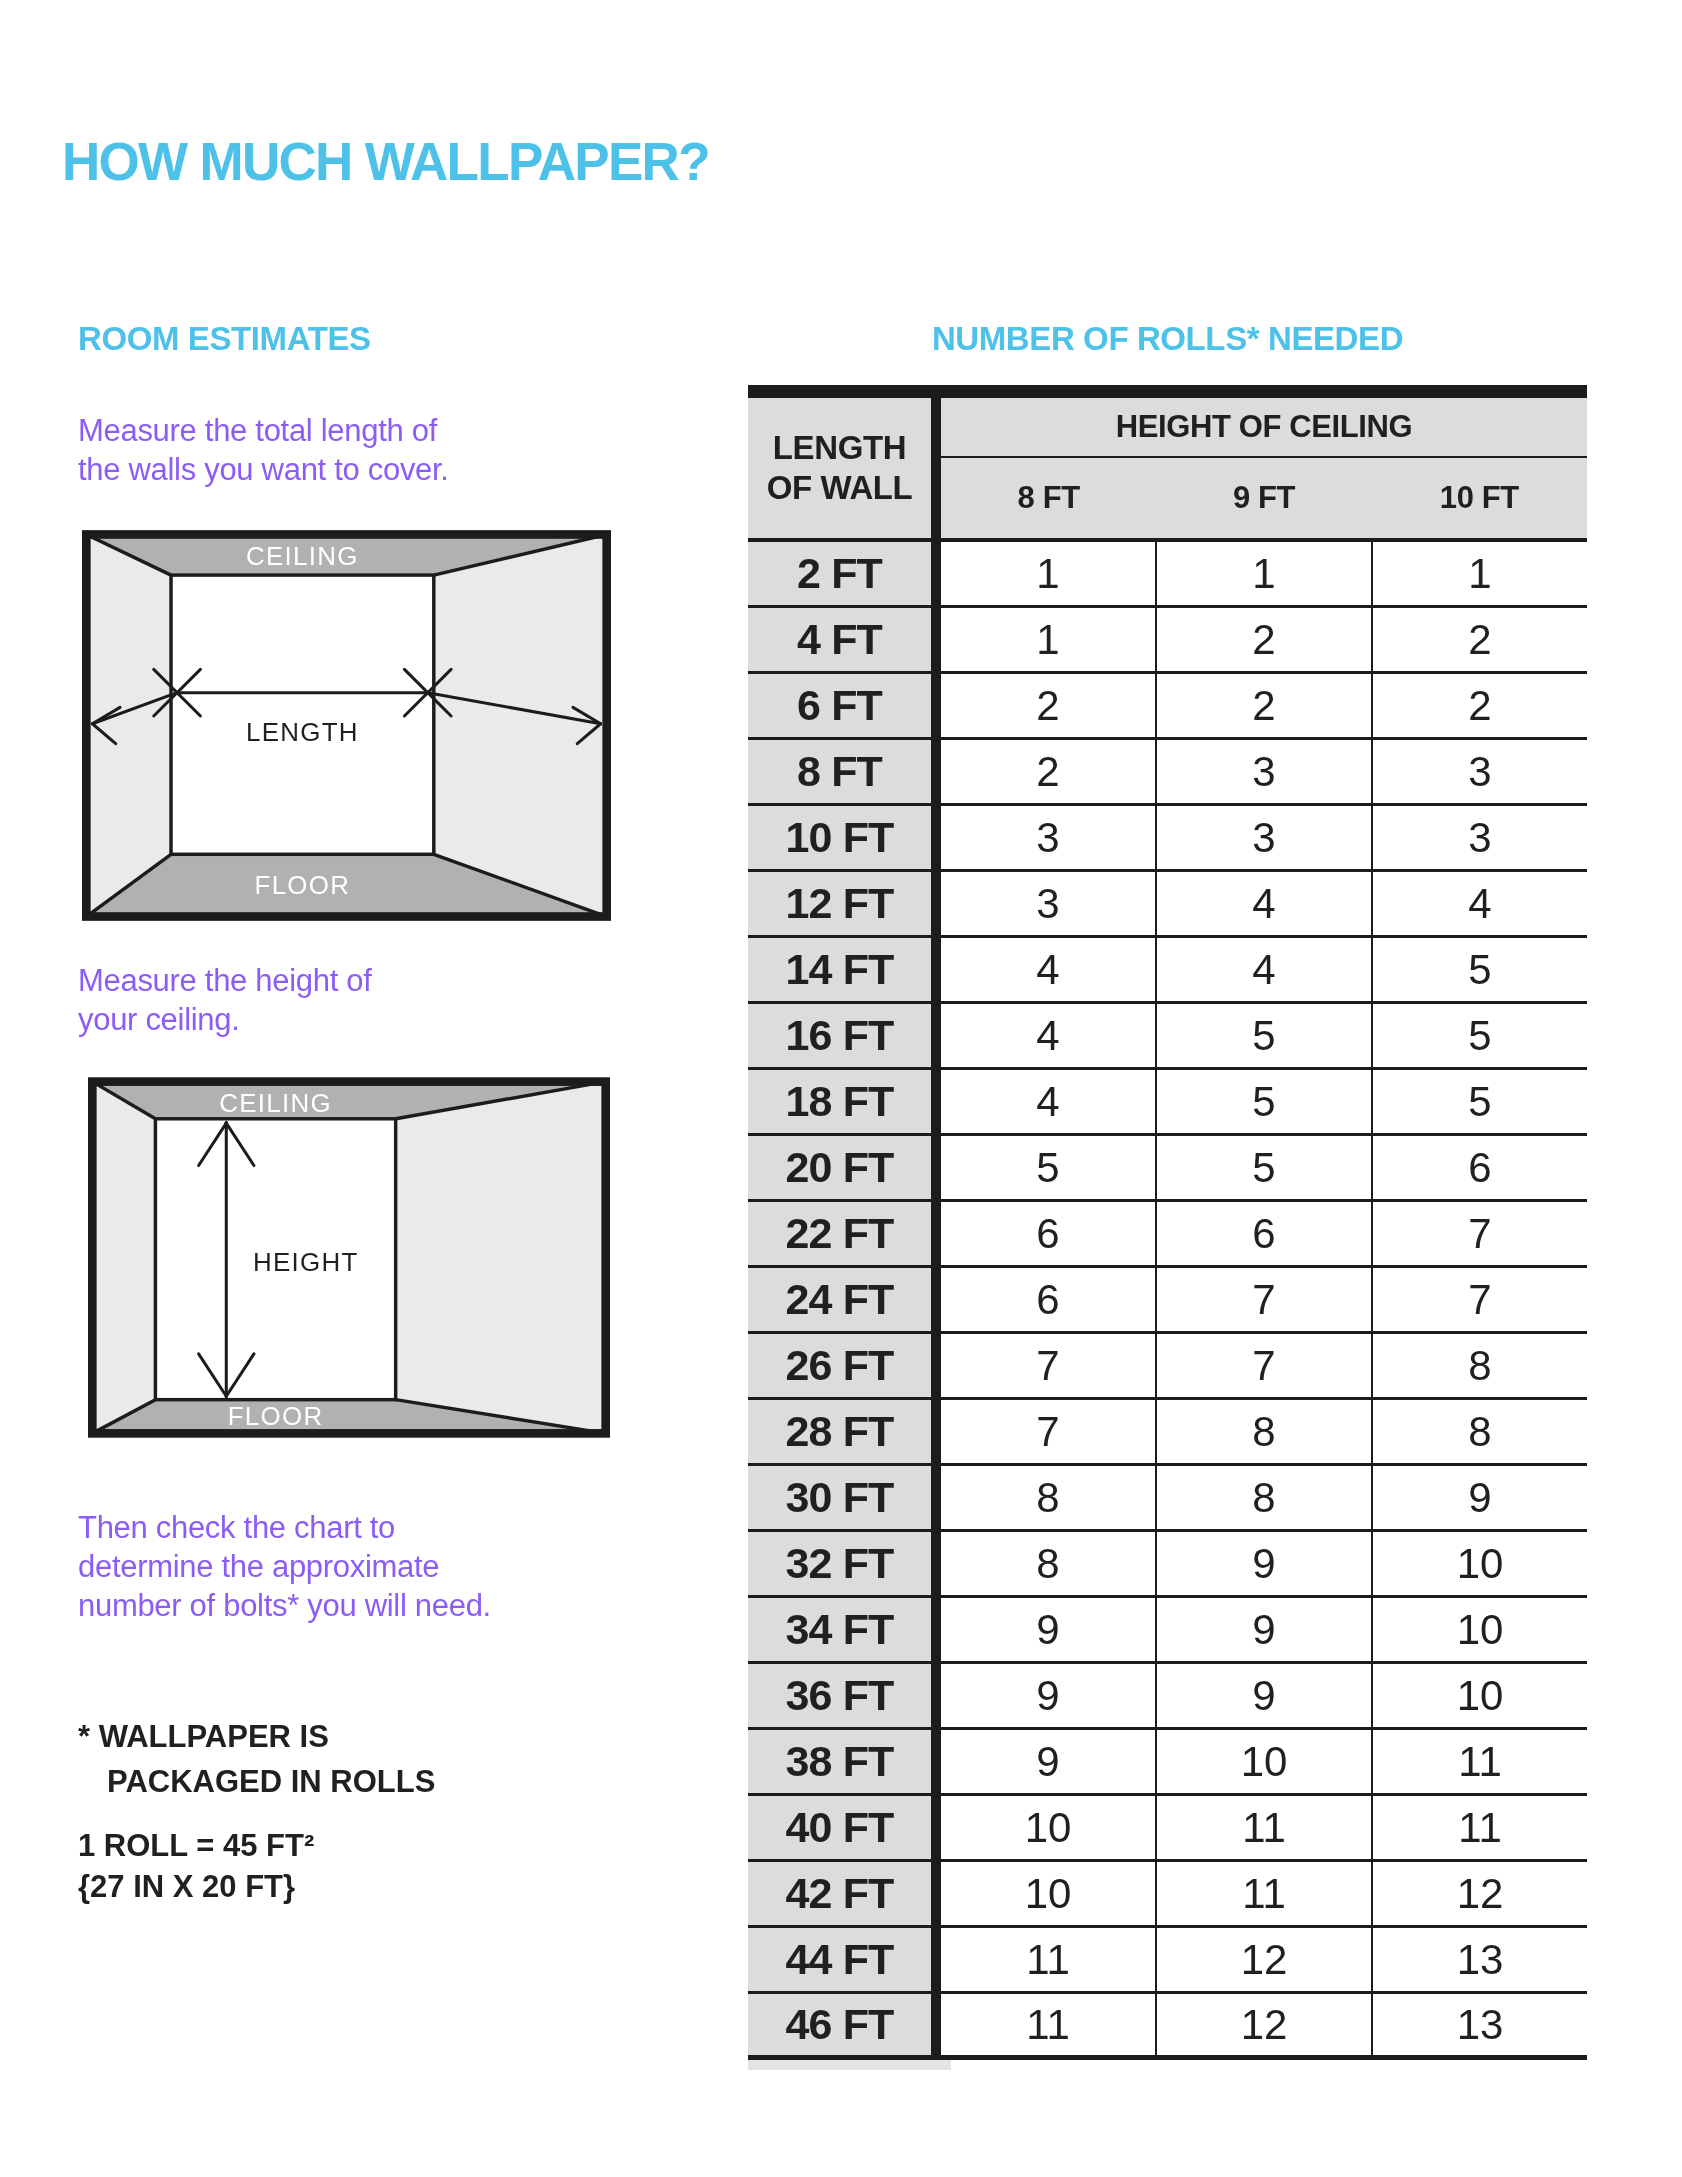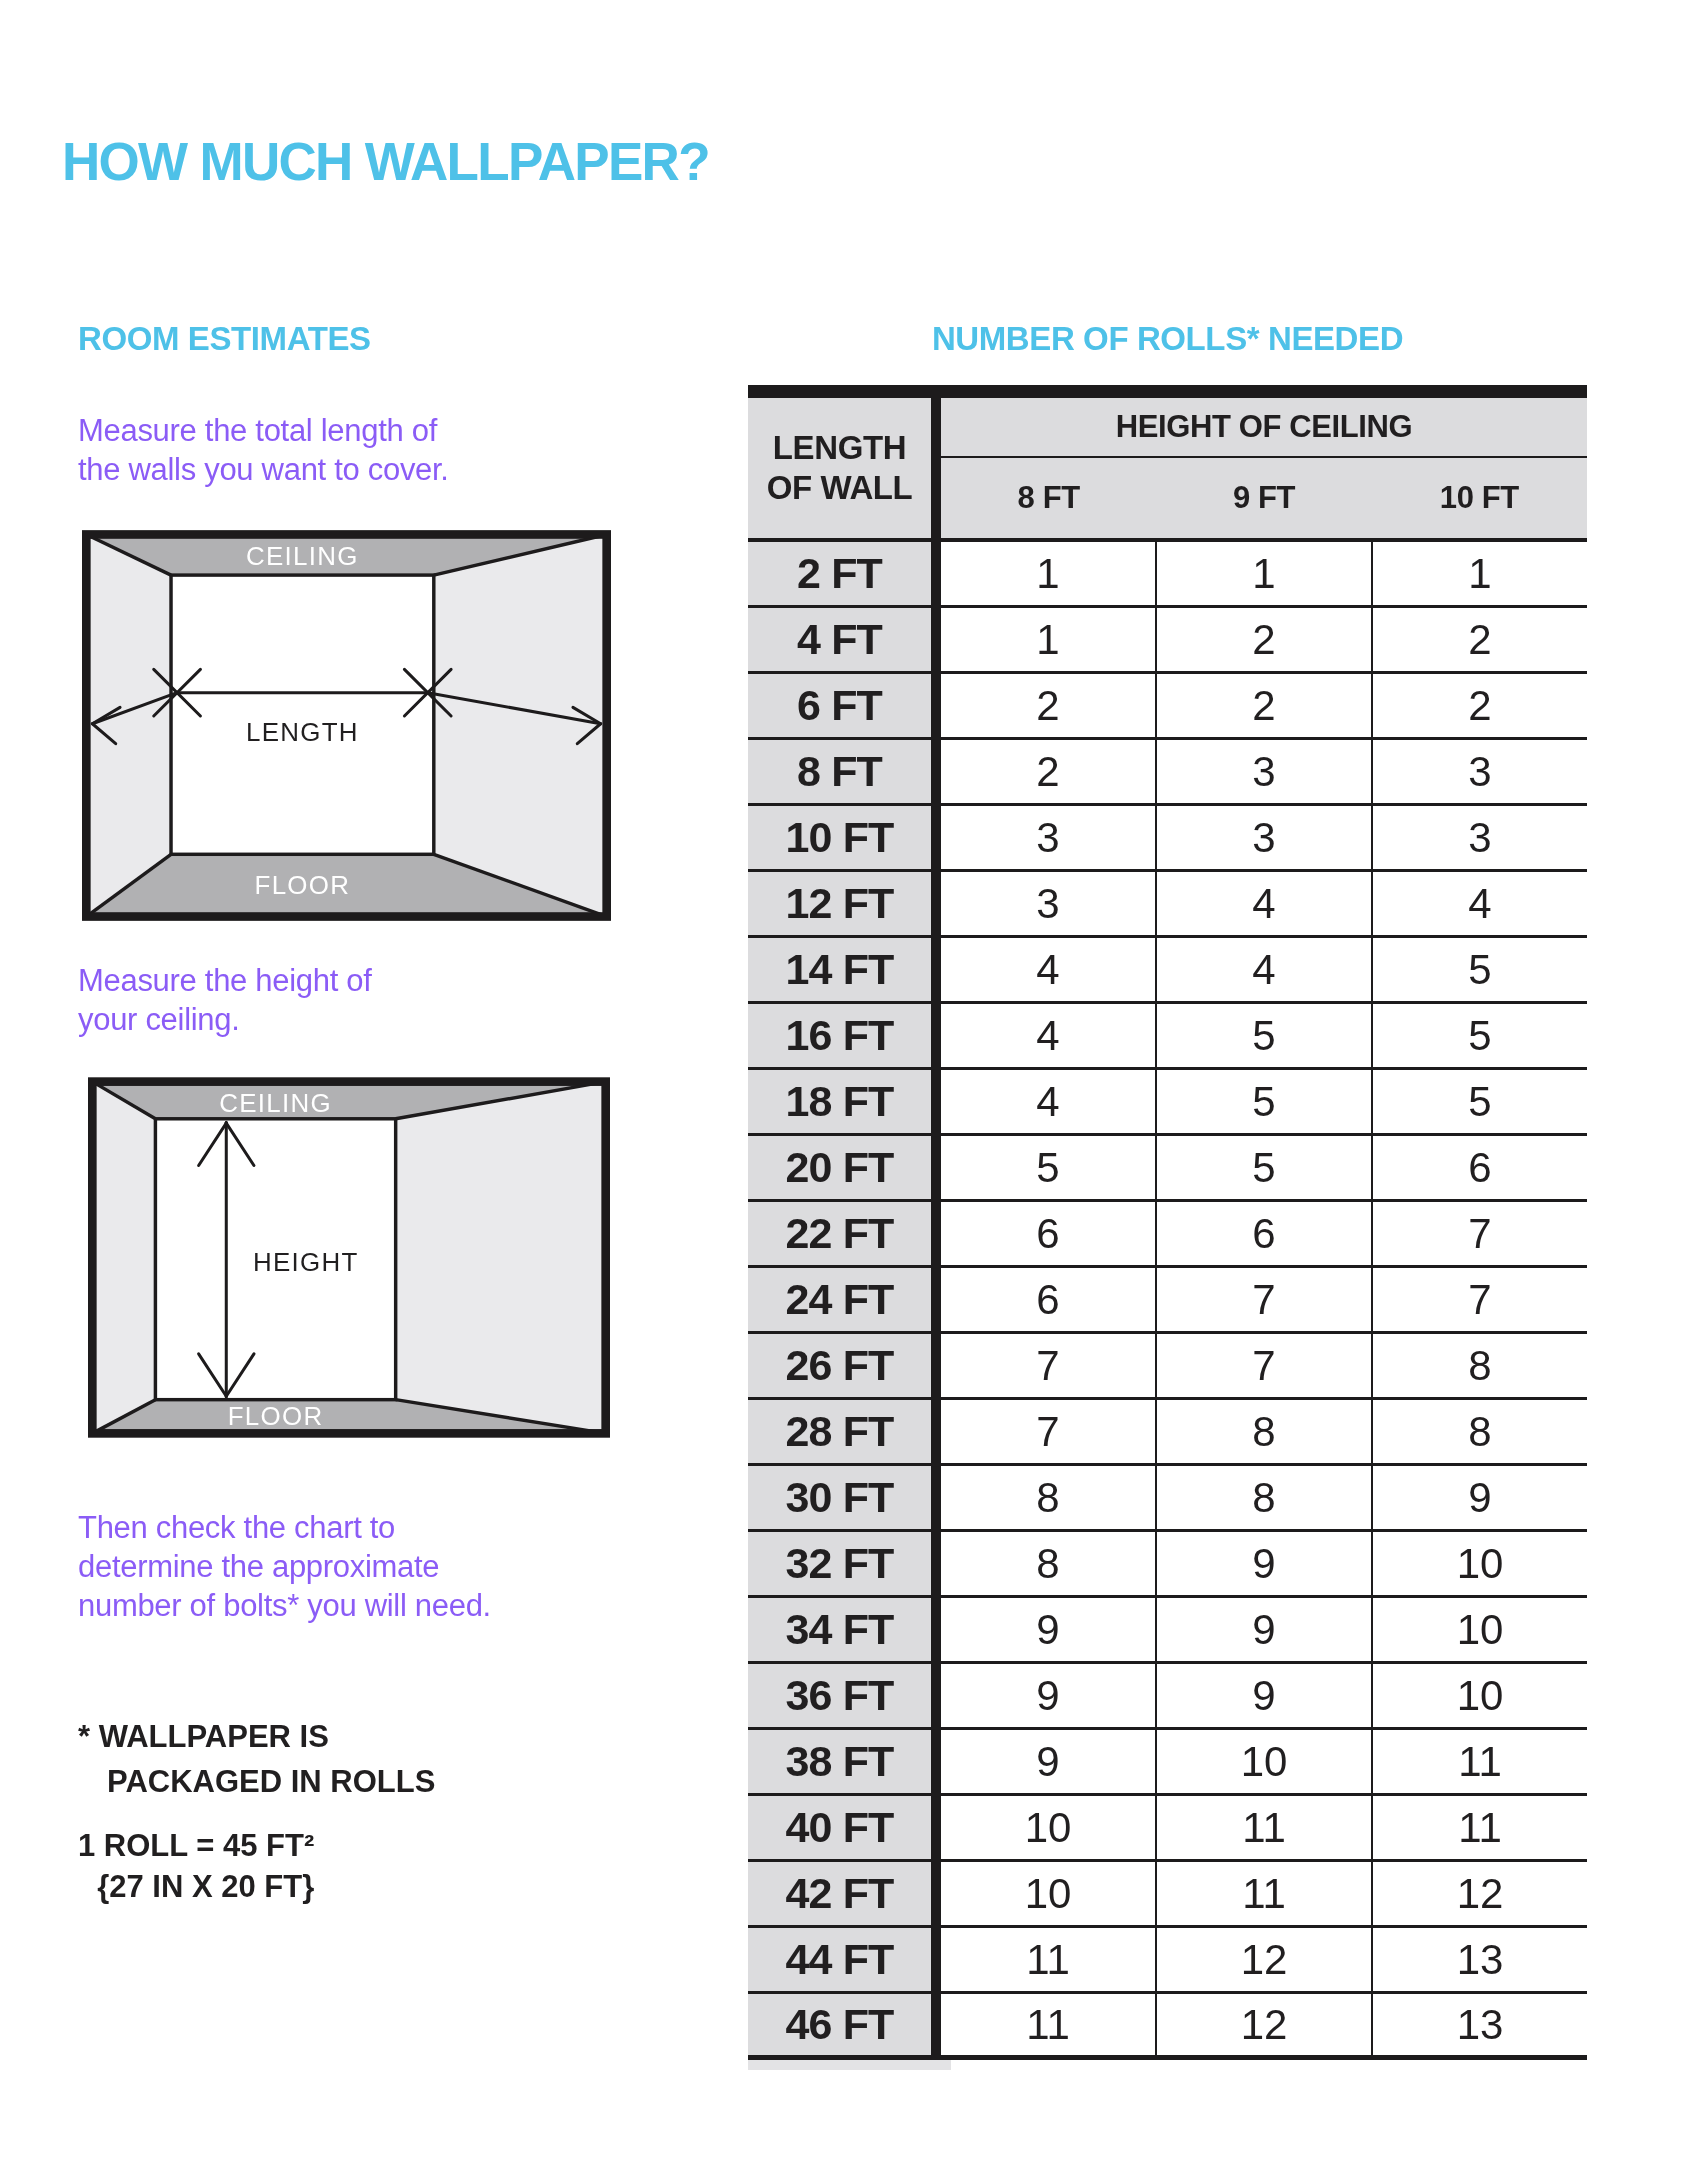--- a/index.html
+++ b/index.html
@@ -14,21 +14,21 @@
   .title { left:62px; top:93px; font-size:53px; font-weight:bold; letter-spacing:-1.7px; color:#4ec1e8; white-space:nowrap;margin-top:38px; }
   .sec-h { font-size:33px; font-weight:bold; color:#4ec1e8; letter-spacing:-0.4px; white-space:nowrap;text-align:right; }
   .re { left:78px; top:320px; }
   .nr { left:748px; top:320px; width:839px; text-align:center; }
   .body-text { font-size:31px; line-height:39px; letter-spacing:-0.3px; color:#8b5cf6; white-space:nowrap;margin-top:12px; }
   .p1 { left:78px; top:399px; }
   .p2 { left:78px; top:949px; }
   .p3 { left:78px; top:1496px; }
   .note { left:78px; top:1714px; font-size:31px; font-weight:bold; line-height:45px; white-space:nowrap; }
   .note .indent { padding-left:29px; }
-  .roll { left:78px; top:1825px; font-size:31px; font-weight:bold; line-height:41px; white-space:nowrap;text-align:right; }
+  .roll { left:78px; top:1825px; font-size:31px; font-weight:bold; line-height:41px; white-space:nowrap; }
 
   
   .d1 { left:82px; top:530px; width:529px; height:391px; }
   .d2 { left:88px; top:1077px; width:522px; height:361px; }
   .seam { stroke:#1d1b1c; stroke-width:4; }
   .arrow { stroke:#1d1b1c; stroke-width:3.5; stroke-linecap:round; fill:none; }
   .dlabel-white { fill:#ffffff; font-size:30px; letter-spacing:1.5px; }
   .dlabel-dark { fill:#211f20; font-size:30px; letter-spacing:1.5px; }
 
   

